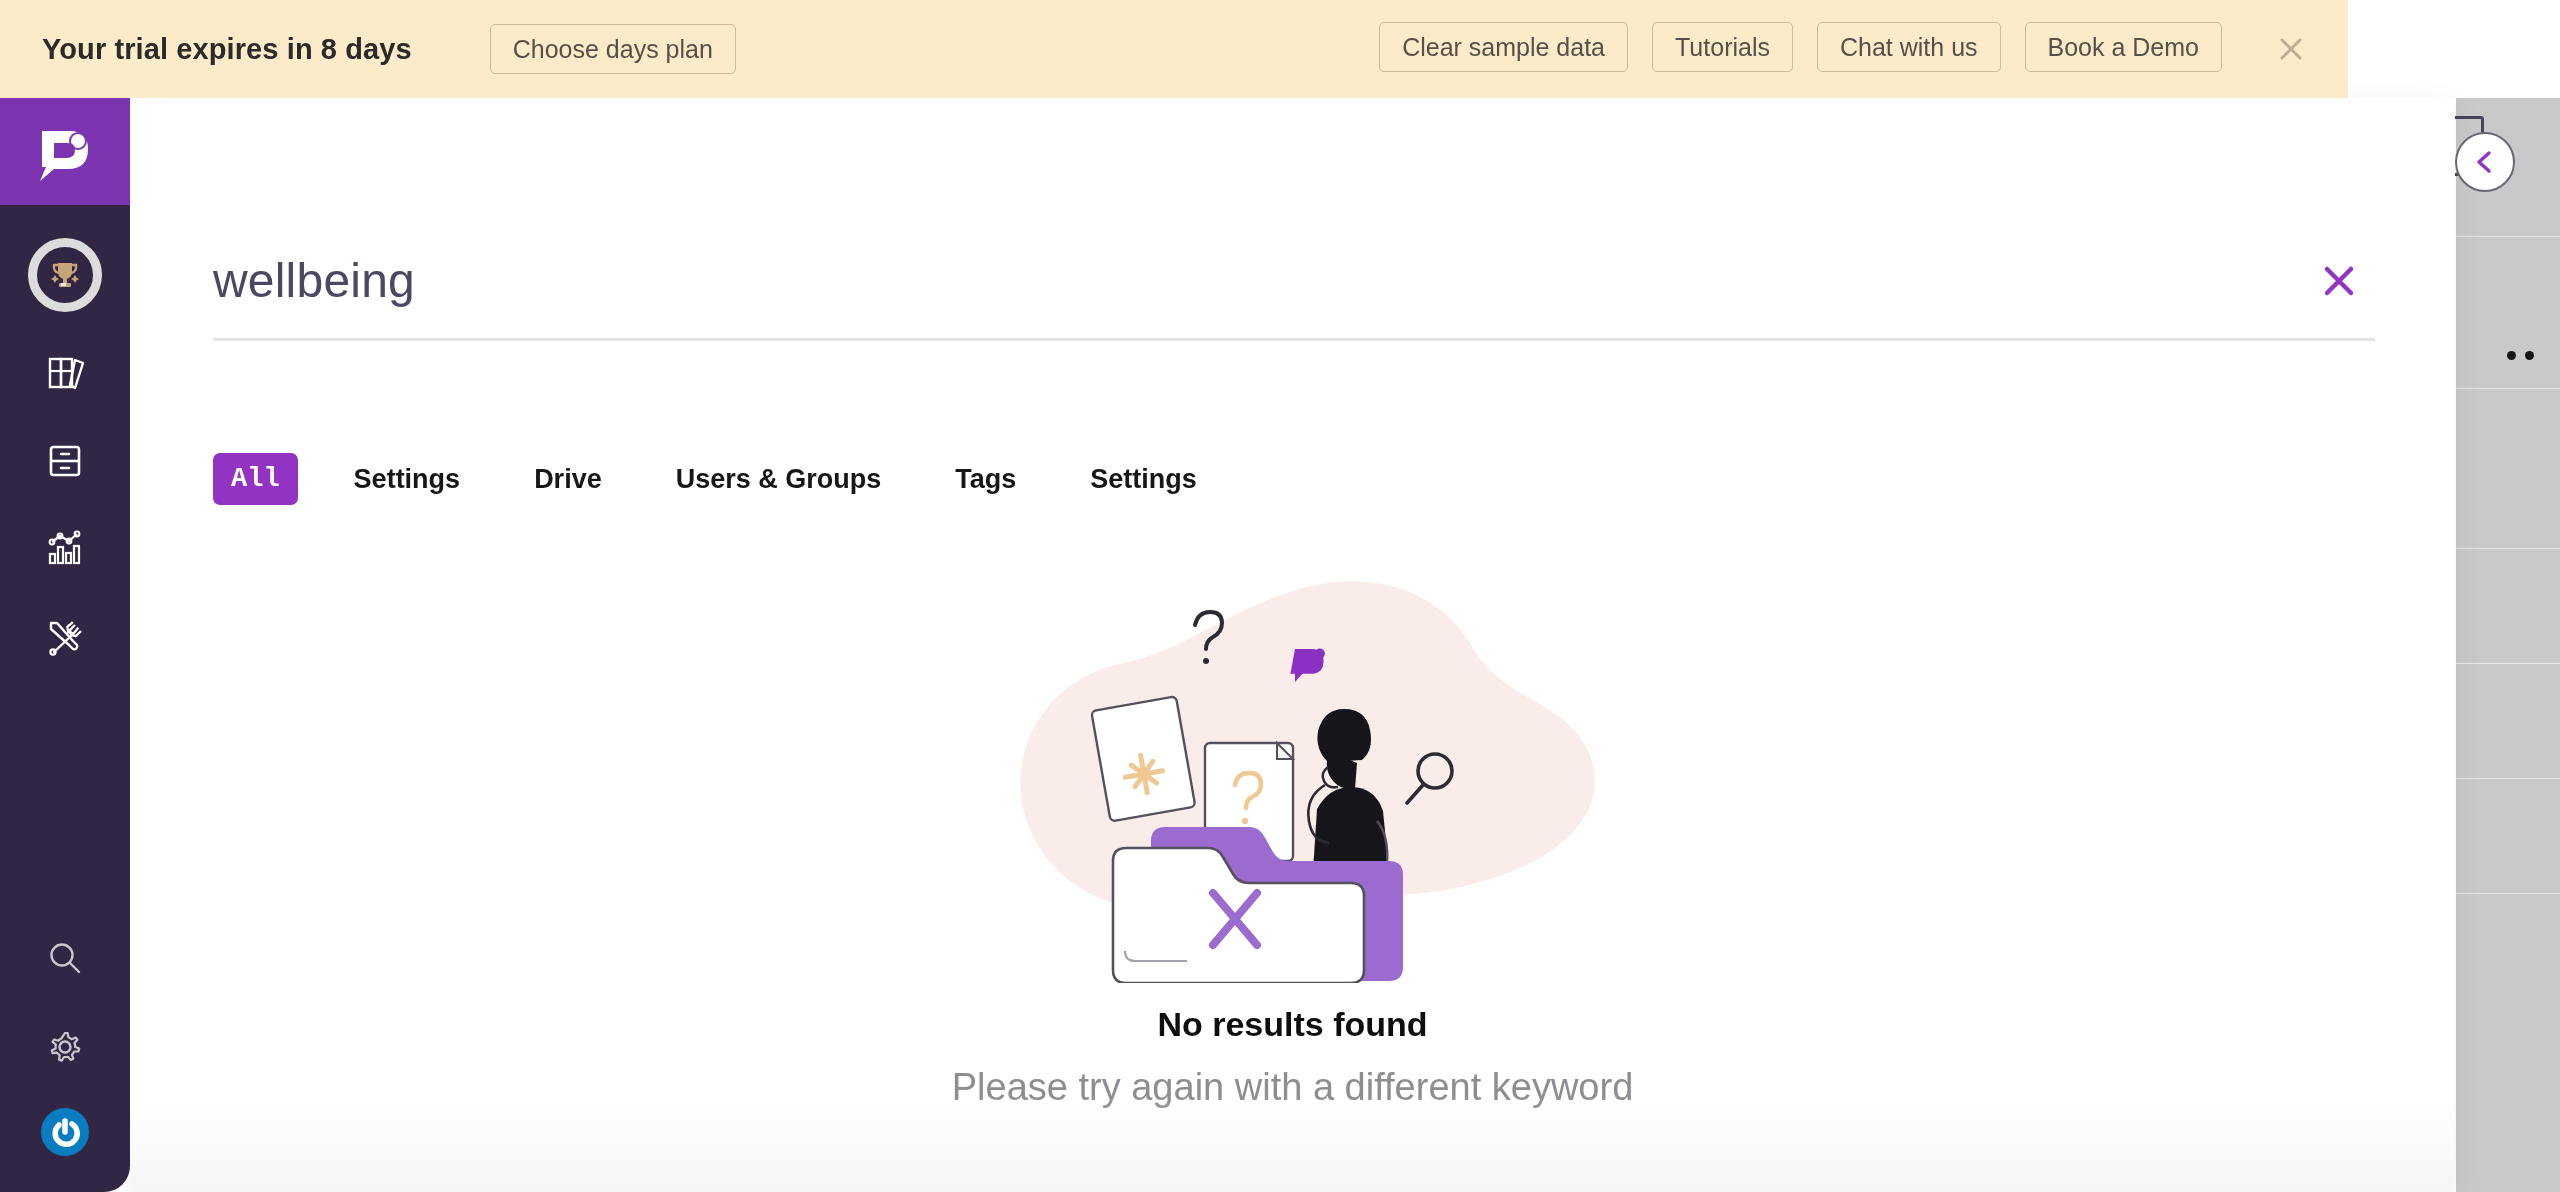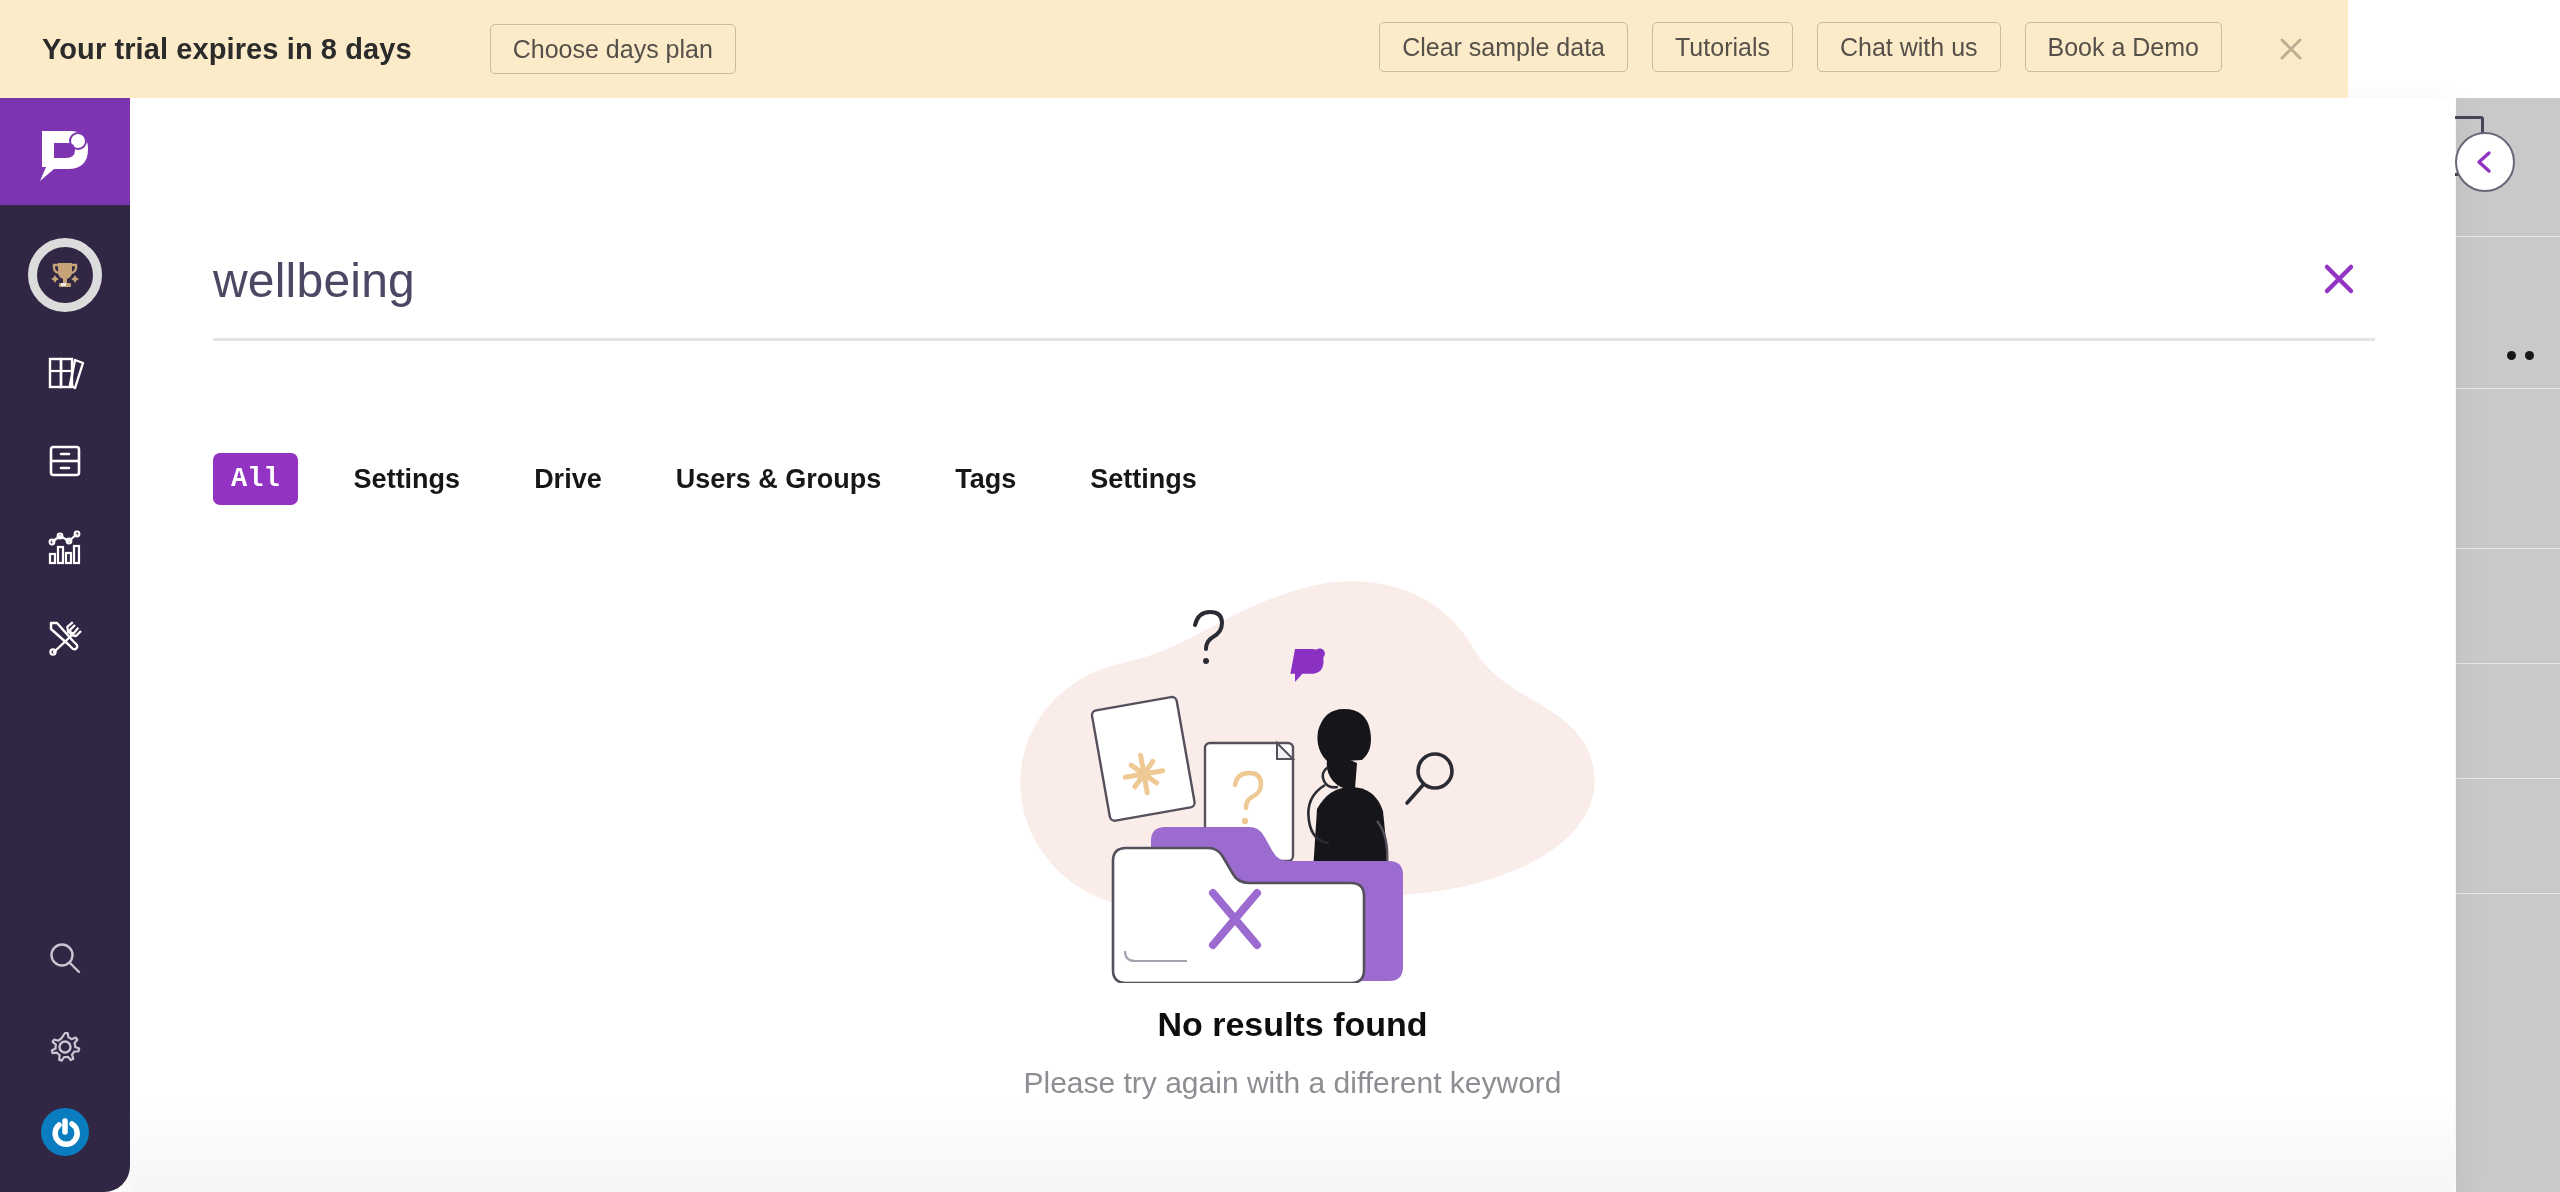--- a/index.html
+++ b/index.html
@@ -125,21 +125,21 @@
     background: #ffffff;
     z-index: 20;
     border-bottom-left-radius: 18px;
     border-bottom-right-radius: 18px;
     box-shadow: 0 10px 34px rgba(0,0,0,.07);
   }
 
   .search-row {
     position: absolute; left: 83px; top: 155px;
     width: 2162px;
-    display: flex; align-items: flex-start;
+    display: flex; align-items: center;
     border-bottom: 3px solid #E4E4E6;
     padding-bottom: 30px;
   }
   .search-input {
     flex: 1 1 auto;
     border: none; outline: none; background: transparent;
     font-family: inherit;
     font-size: 48px; font-weight: 400; color: #4c4762;
     letter-spacing: .2px; padding: 0;
   }
@@ -169,21 +169,21 @@
     position: absolute; left: 0; top: 455px; width: 2325px;
     display: flex; flex-direction: column; align-items: center;
   }
   .empty-art { width: 640px; height: 430px; display:block; }
   .empty-title {
     margin-top: 22px;
     font-size: 34px; font-weight: 700; color: #0e0e10; text-align: center;
   }
   .empty-sub {
     margin-top: 22px;
-    font-size: 30px; font-weight: 400; color: #8d8d93;
+    font-size: 38px; font-weight: 400; color: #8d8d93;
   }
 
   
   .collapse-btn {
     position: absolute; left: 2455px; top: 132px;
     width: 60px; height: 60px; border-radius: 50%;
     background: #ffffff; border: 2px solid #6b6577;
     display: flex; align-items: center; justify-content: center;
     cursor: pointer; z-index: 60;
   }

